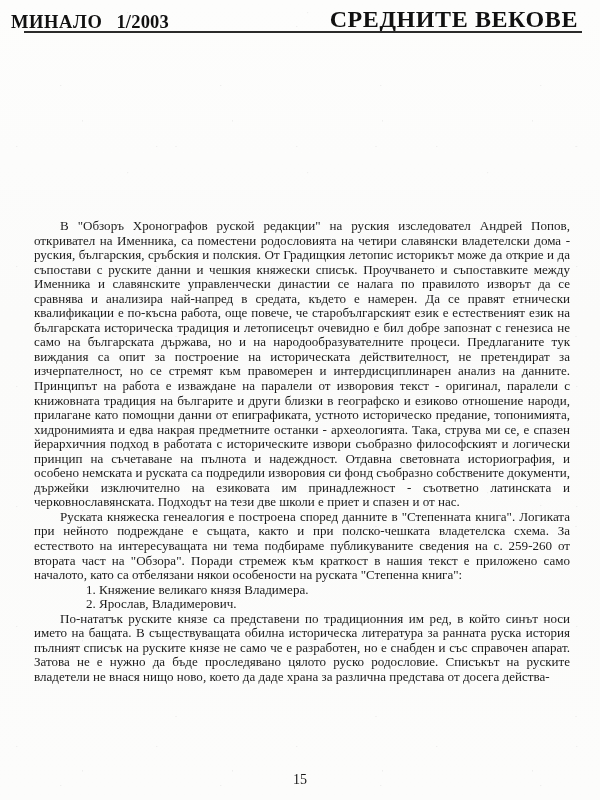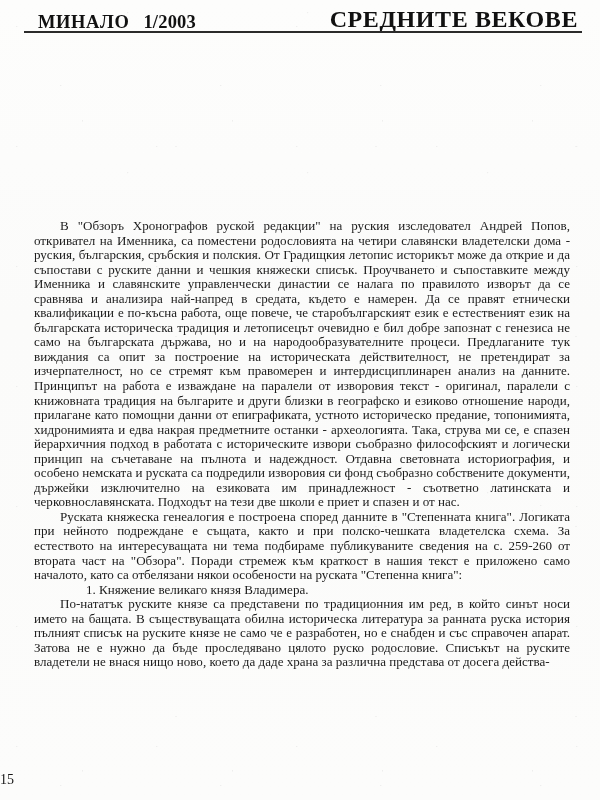--- a/index.html
+++ b/index.html
@@ -24,21 +24,21 @@
     background:
       linear-gradient(180deg, #fdfdfc 0%, #fbfbfa 40%, #fcfcfb 100%);
     padding: 0;
     box-sizing: border-box;
   }
 
   
   .running-head {
     position: absolute;
     top: 6px;
-    left: 38px;
+    left: 11px;
     right: 22px;
     display: flex;
     align-items: flex-end;
     justify-content: space-between;
   }
   .rh-left {
     font-family: "Liberation Serif", "DejaVu Serif", serif;
     font-weight: 700;
     font-size: 18.5px;
     letter-spacing: 0.6px;
@@ -115,21 +115,21 @@
     line-height: 14.55px;
     color: #1b1b1b;
   }
 
   
   .folio {
     position: absolute;
     bottom: 12px;
     left: 0;
     right: 0;
-    text-align: left;
+    text-align: center;
     font-size: 14px;
     font-weight: 400;
     color: #151515;
   }
 
   
   .speckle {
     position: absolute;
     inset: 0;
     pointer-events: none;
@@ -156,19 +156,20 @@
   </div>
   <div class="head-rule"></div>
 
   <div class="title-block">
   </div>
 
   <div class="body-col">
     <p>В "Обзоръ Хронографов руской редакции" на руския изследовател Андрей Попов, откривател на Именника, са поместени родословията на четири славянски владетелски дома - руския, българския, сръбския и полския. От Градищкия летопис историкът може да открие и да съпостави с руските данни и чешкия княжески списък. Проучването и съпоставките между Именника и славянските управленчески династии се налага по правилото изворът да се сравнява и анализира най-напред в средата, където е намерен. Да се правят етнически квалификации е по-късна работа, още повече, че старобългарският език е естественият език на българската историческа традиция и летописецът очевидно е бил добре запознат с генезиса не само на българската държава, но и на народообразувателните процеси. Предлаганите тук виждания са опит за построение на историческата действителност, не претендират за изчерпателност, но се стремят към правомерен и интердисциплинарен анализ на данните. Принципът на работа е изваждане на паралели от изворовия текст - оригинал, паралели с книжовната традиция на българите и други близки в географско и езиково отношение народи, прилагане като помощни данни от епиграфиката, устното историческо предание, топонимията, хидронимията и едва накрая предметните останки - археологията. Така, струва ми се, е спазен йерархичния подход в работата с историческите извори съобразно философският и логически принцип на съчетаване на пълнота и надеждност. Отдавна световната историография, и особено немската и руската са подредили изворовия си фонд съобразно собствените документи, държейки изключително на езиковата им принадлежност - съответно латинската и черковнославянската. Подходът на тези две школи е приет и спазен и от нас.</p>
     <p>Руската княжеска генеалогия е построена според данните в "Степенната книга". Логиката при нейното подреждане е същата, както и при полско-чешката владетелска схема. За  естеството на интересуващата ни тема подбираме публикуваните сведения на с. 259-260 от втората част на "Обзора". Поради стремеж към краткост в нашия текст е приложено само началото, като са отбелязани някои особености на руската "Степенна книга":</p>
     <p class="list-line">1. Княжение великаго князя Владимера.</p>
+    <p class="list-line">2. Ярослав, Владимерович.</p>
     <p>По-нататък руските князе са представени по традиционния им ред, в който синът носи името на бащата. В съществуващата обилна историческа литература за ранната руска история пълният списък на руските князе не само че е разработен, но е снабден и със справочен апарат. Затова не е нужно да бъде проследявано цялото руско родословие. Списъкът на руските владетели не внася нищо ново, което да даде храна за различна представа от досега действа-</p>
   </div>
 
   <div class="folio">15</div>
 
   <div class="speckle"></div>
 </div>
 
 </body></html>

